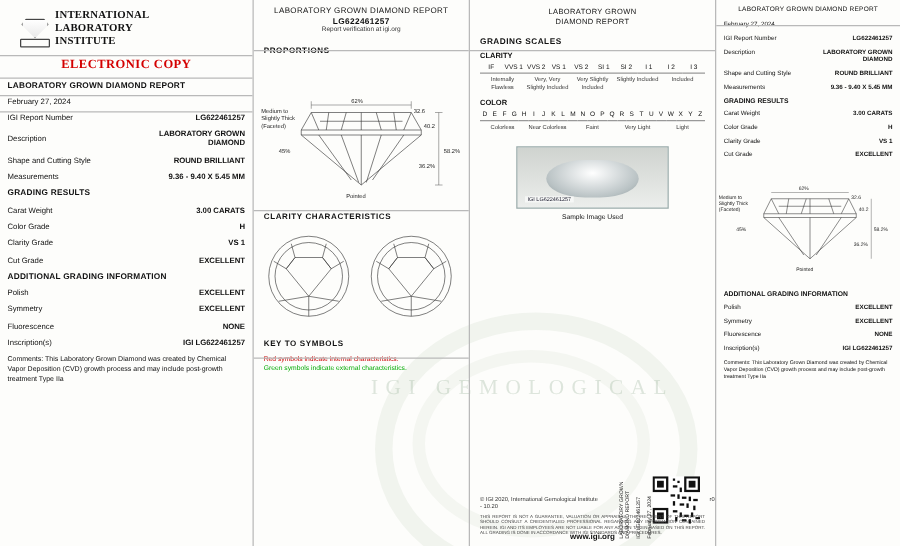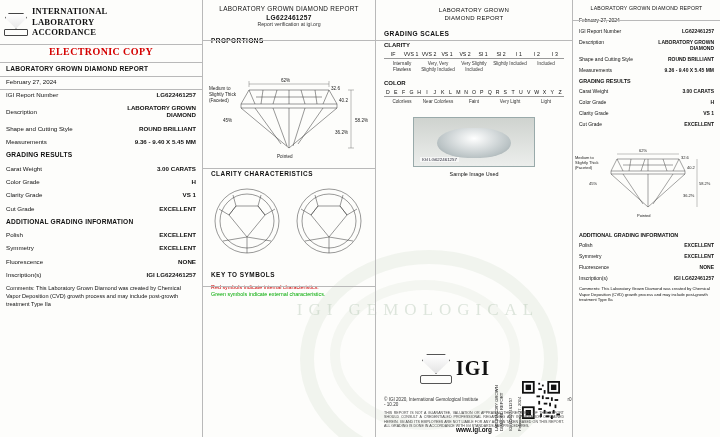--- a/index.html
+++ b/index.html
@@ -13,21 +13,21 @@
   .wmtext{position:absolute;left:268px;top:300px;width:300px;text-align:center;
       font-size:17px;letter-spacing:6px;color:rgba(150,175,150,.30);
       font-family:"Liberation Serif",serif;pointer-events:none;}
 
   .col{position:absolute;top:0;bottom:0;}
   .vline{position:absolute;top:0;bottom:0;width:1px;background:#b9b9b9;}
   .hline{position:absolute;height:1px;background:#b9b9b9;}
 
   
   #c1{left:0;width:202px;}
-  .c1head{padding:6px 8px 4px 4px;display:flex;align-items:center;gap:6px;}
+  .c1head{padding:6px 8px 4px 16px;display:flex;align-items:flex-end;gap:6px;}
   .igi-logo{width:22px;height:26px;flex:0 0 22px;position:relative;margin-top:2px;}
   .igi-logo .d{position:absolute;left:1px;top:3px;width:20px;height:14px;
       background:linear-gradient(#fff,#e9e9e9);border:1px solid #444;
       clip-path:polygon(18% 0,82% 0,100% 32%,50% 100%,0 32%);}
   .igi-logo .b{position:absolute;left:0;top:19px;width:22px;height:5px;border:1px solid #444;border-radius:1px;}
   .orgname{font-family:"Liberation Serif",serif;font-weight:bold;font-size:8.6px;line-height:10.5px;letter-spacing:.2px;}
   .ec{color:#d40000;font-weight:bold;font-size:10px;text-align:center;padding:4px 1px 5px;
       font-family:"Liberation Serif",serif;letter-spacing:.4px;}
   .secbar{font-size:6.6px;font-weight:bold;padding:3px 6px;letter-spacing:.2px;}
   .row{display:flex;font-size:6.2px;padding:3.2px 6px;align-items:center;}
@@ -100,21 +100,21 @@
 
   <div class="col" id="c1">
     <div class="c1head">
       <div class="igi-logo">
           <div class="d"></div>
           <div class="b"></div>
         </div>
       <div class="orgname">
         <div>INTERNATIONAL</div>
         <div>LABORATORY</div>
-        <div>ACCORDANCE</div>
+        <div>INSTITUTE</div>
       </div>
     </div>
     <div class="hline" style="left:0;right:0;top:44px;width:202px"></div>
     <div class="ec">ELECTRONIC COPY</div>
     <div class="hline" style="left:0;top:62px;width:202px"></div>
     <div class="secbar">LABORATORY GROWN DIAMOND REPORT</div>
     <div class="hline" style="left:0;top:76px;width:202px"></div>
 
     <div class="row">
       <div class="k">February 27, 2024</div>
@@ -352,27 +352,20 @@
           <div>Light</div>
         </div>
     </div>
 
     <div class="imgbox">
       <div class="stone"></div>
       <div class="lbl">IGI LG622461257</div>
     </div>
     <div class="imgcap">Sample Image Used</div>
 
-    <div class="igi-big">
-      <div class="mark">
-          <div class="d"></div>
-          <div class="b"></div>
-        </div>
-      <div class="txt">IGI</div>
-    </div>
 
     <div class="copyright">
       <span>© IGI 2020, International Gemological Institute</span>
       <span style="margin-left:88px">r0 - 10.20</span>
     </div>
 
     <svg class="qr" viewBox="0 0 21 21">
       <rect width="21" height="21" fill="#fff"></rect>
       <g fill="#111">
         <rect x="0" y="0" width="7" height="7"></rect>

